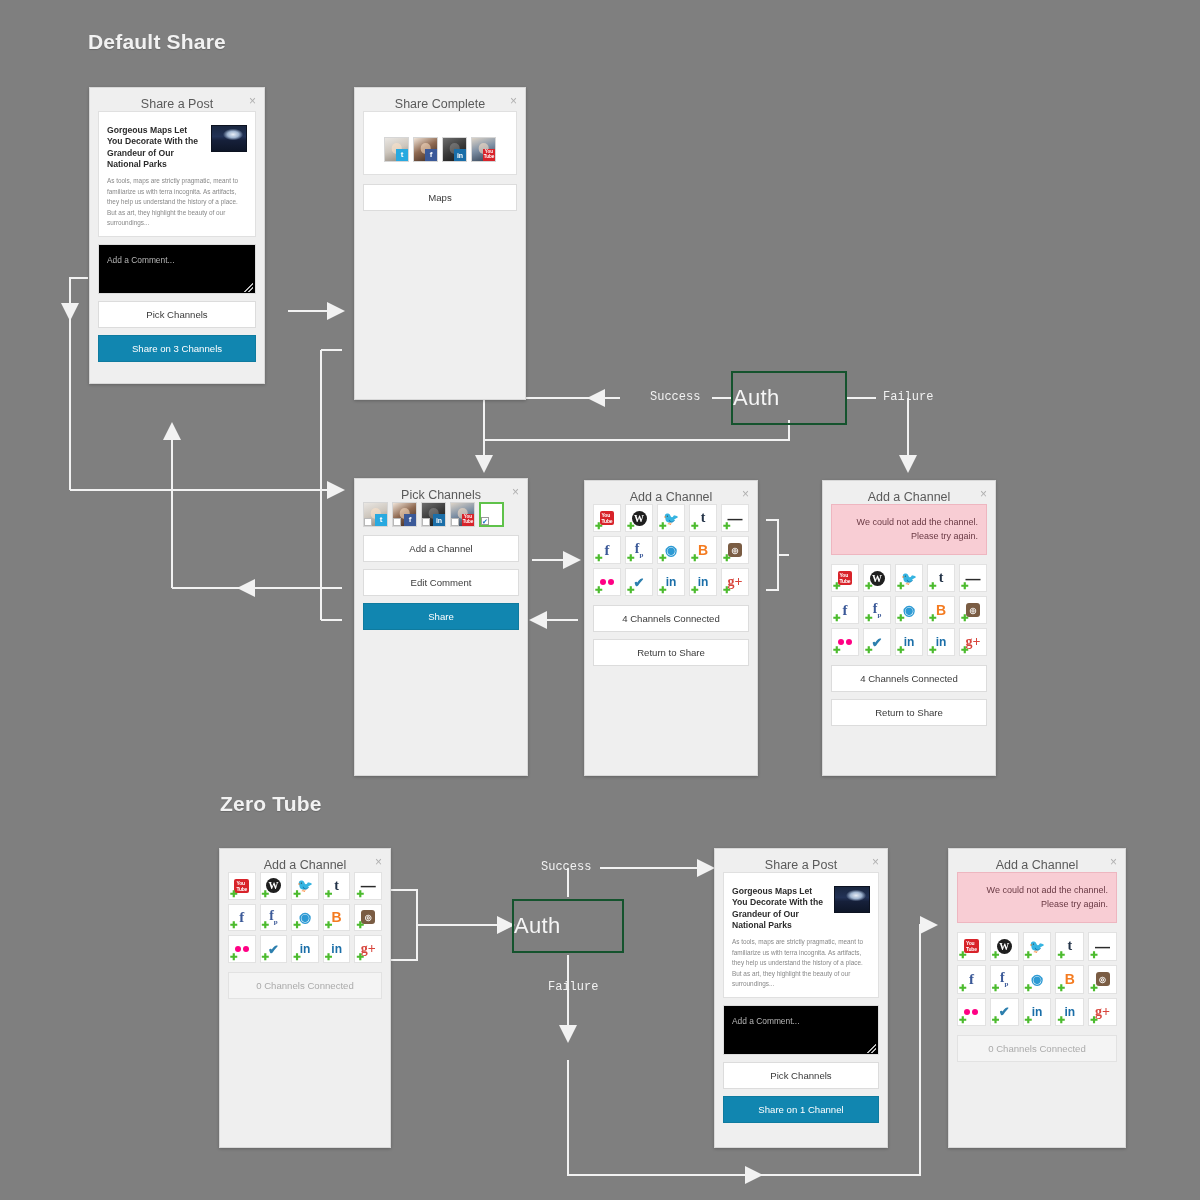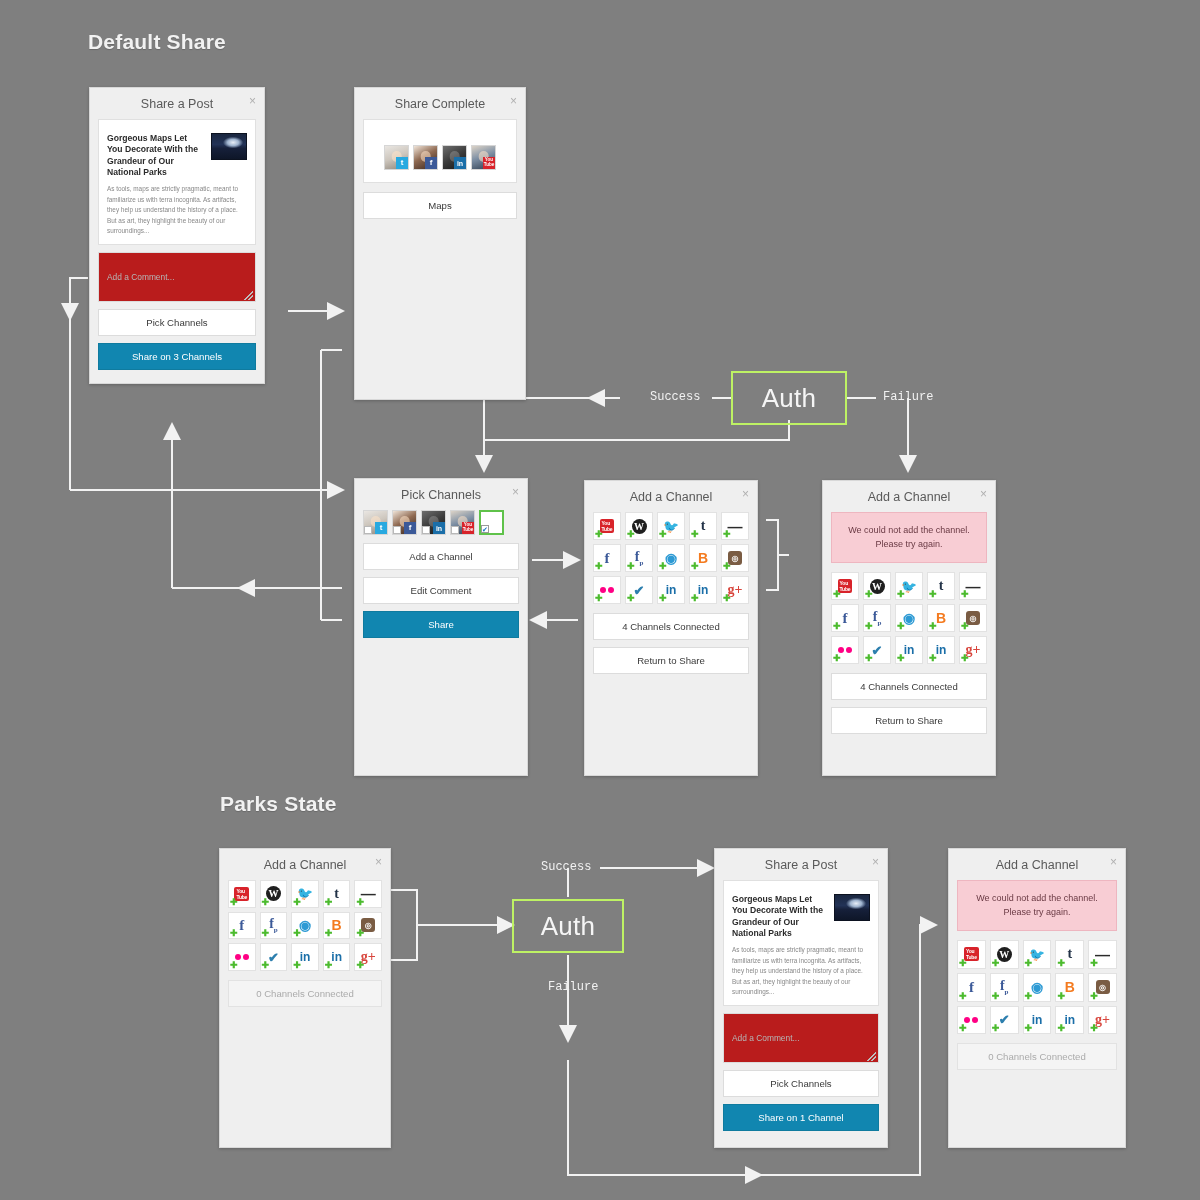--- a/index.html
+++ b/index.html
@@ -29,21 +29,21 @@
   .card {
     position: absolute;
     background: #efefef;
     border: 1px solid #d8d8d8;
     box-shadow: 0 1px 3px rgba(0,0,0,.22);
   }
   .card-title {
     text-align: center;
     font-size: 12.5px;
     color: #5a5a5a;
-    padding: 9px 0 8px;
+    padding: 9px 0 0;
     position: relative;
   }
   .card-close {
     position: absolute;
     right: 8px; top: 7px;
     font-size: 12px;
     color: #b0b0b0;
     line-height: 1;
     cursor: pointer;
   }
@@ -68,24 +68,24 @@
       linear-gradient(#1a2740 0%, #223256 42%, #16203a 58%, #0e1628 100%);
     border: 1px solid #0c1220;
   }
   .post-body {
     font-size: 6.4px; color: #888; line-height: 1.62;
     margin-top: 6px;
   }
 
   
   .comment {
-    background: #b91c1c;
+    background: #000000;
     border: 1px solid #dcdcdc;
     height: 50px;
-    padding: 19px 8px;
+    padding: 10px 8px;
     font-size: 8.4px;
     color: #b6b6b6;
     margin-bottom: 7px;
     position: relative;
   }
   .comment .grip {
     position: absolute; right: 2px; bottom: 1px;
     width: 9px; height: 9px;
     background:
       linear-gradient(135deg, transparent 46%, #bdbdbd 46%, #bdbdbd 56%, transparent 56%),
@@ -117,21 +117,21 @@
     color: #ababab;
   }
 
   
   .error-banner {
     background: #f8cdd4;
     border: 1px solid #eeb6c0;
     color: #6a3a44;
     font-size: 9px;
     line-height: 1.5;
-    text-align: center;
+    text-align: right;
     padding: 11px 8px;
     margin-bottom: 9px;
   }
 
   
   .success-panel {
     background: #fff;
     border: 1px solid #e0e0e0;
     padding: 14px 10px 12px;
     margin-bottom: 9px;
@@ -228,24 +228,24 @@
   .g-flickr i { width:6px;height:6px;border-radius:50%;background:#ff0084;display:block; }
   .g-flickr i.b { background:#ff0084; }
   .g-foursquare { color: #2d7fae; font-size: 13px; }
   .g-lingroup { color: #1a6ea8; font-size: 12px; font-weight:bold; }
   .g-linkedin { color: #1a6ea8; font-size: 12px; font-weight:bold; }
   .g-gplus { color: #d8453c; font-size: 14px; font-family:"Liberation Serif",serif; }
 
   
   .auth {
     position: absolute;
-    border: 2px solid #bef264;
+    border: 2px solid #14532d;
     color: #f5f5f5;
-    display: flex; align-items: center; justify-content: center;
-    font-size: 26px;
+    display: flex; align-items: center; justify-content: flex-start;
+    font-size: 22px;
     letter-spacing: .3px;
   }
   .flow-label {
     position: absolute;
     color: #f2f2f2;
     font-size: 12px;
     white-space: nowrap;
     font-family: Liberation Mono, monospace;
   }
 </style>
@@ -312,21 +312,21 @@
 
       <path d="M568,955 L568,1040" marker-end="url(#ar)"></path>
       <path d="M568,1060 L568,1175 L920,1175 L920,925 L935,925" marker-end="url(#ar)"></path>
       <line x1="700" y1="1175" x2="760" y2="1175" marker-end="url(#ar)"></line>
 
       <path d="M920,925 L935,925"></path>
     </g>
   </svg>
 
   <div class="section-title" style="left:88px; top:30px;">Default Share</div>
-  <div class="section-title" style="left:220px; top:792px;">Parks State</div>
+  <div class="section-title" style="left:220px; top:792px;">Zero Tube</div>
 
   <div class="auth" style="left:731px; top:371px; width:116px; height:54px;">
     <span>Auth</span>
   </div>
   <div class="flow-label" style="left:650px; top:390px;">Success</div>
   <div class="flow-label" style="left:883px; top:390px;">Failure</div>
 
   <div class="auth" style="left:512px; top:899px; width:112px; height:54px;">
     <span>Auth</span>
   </div>

